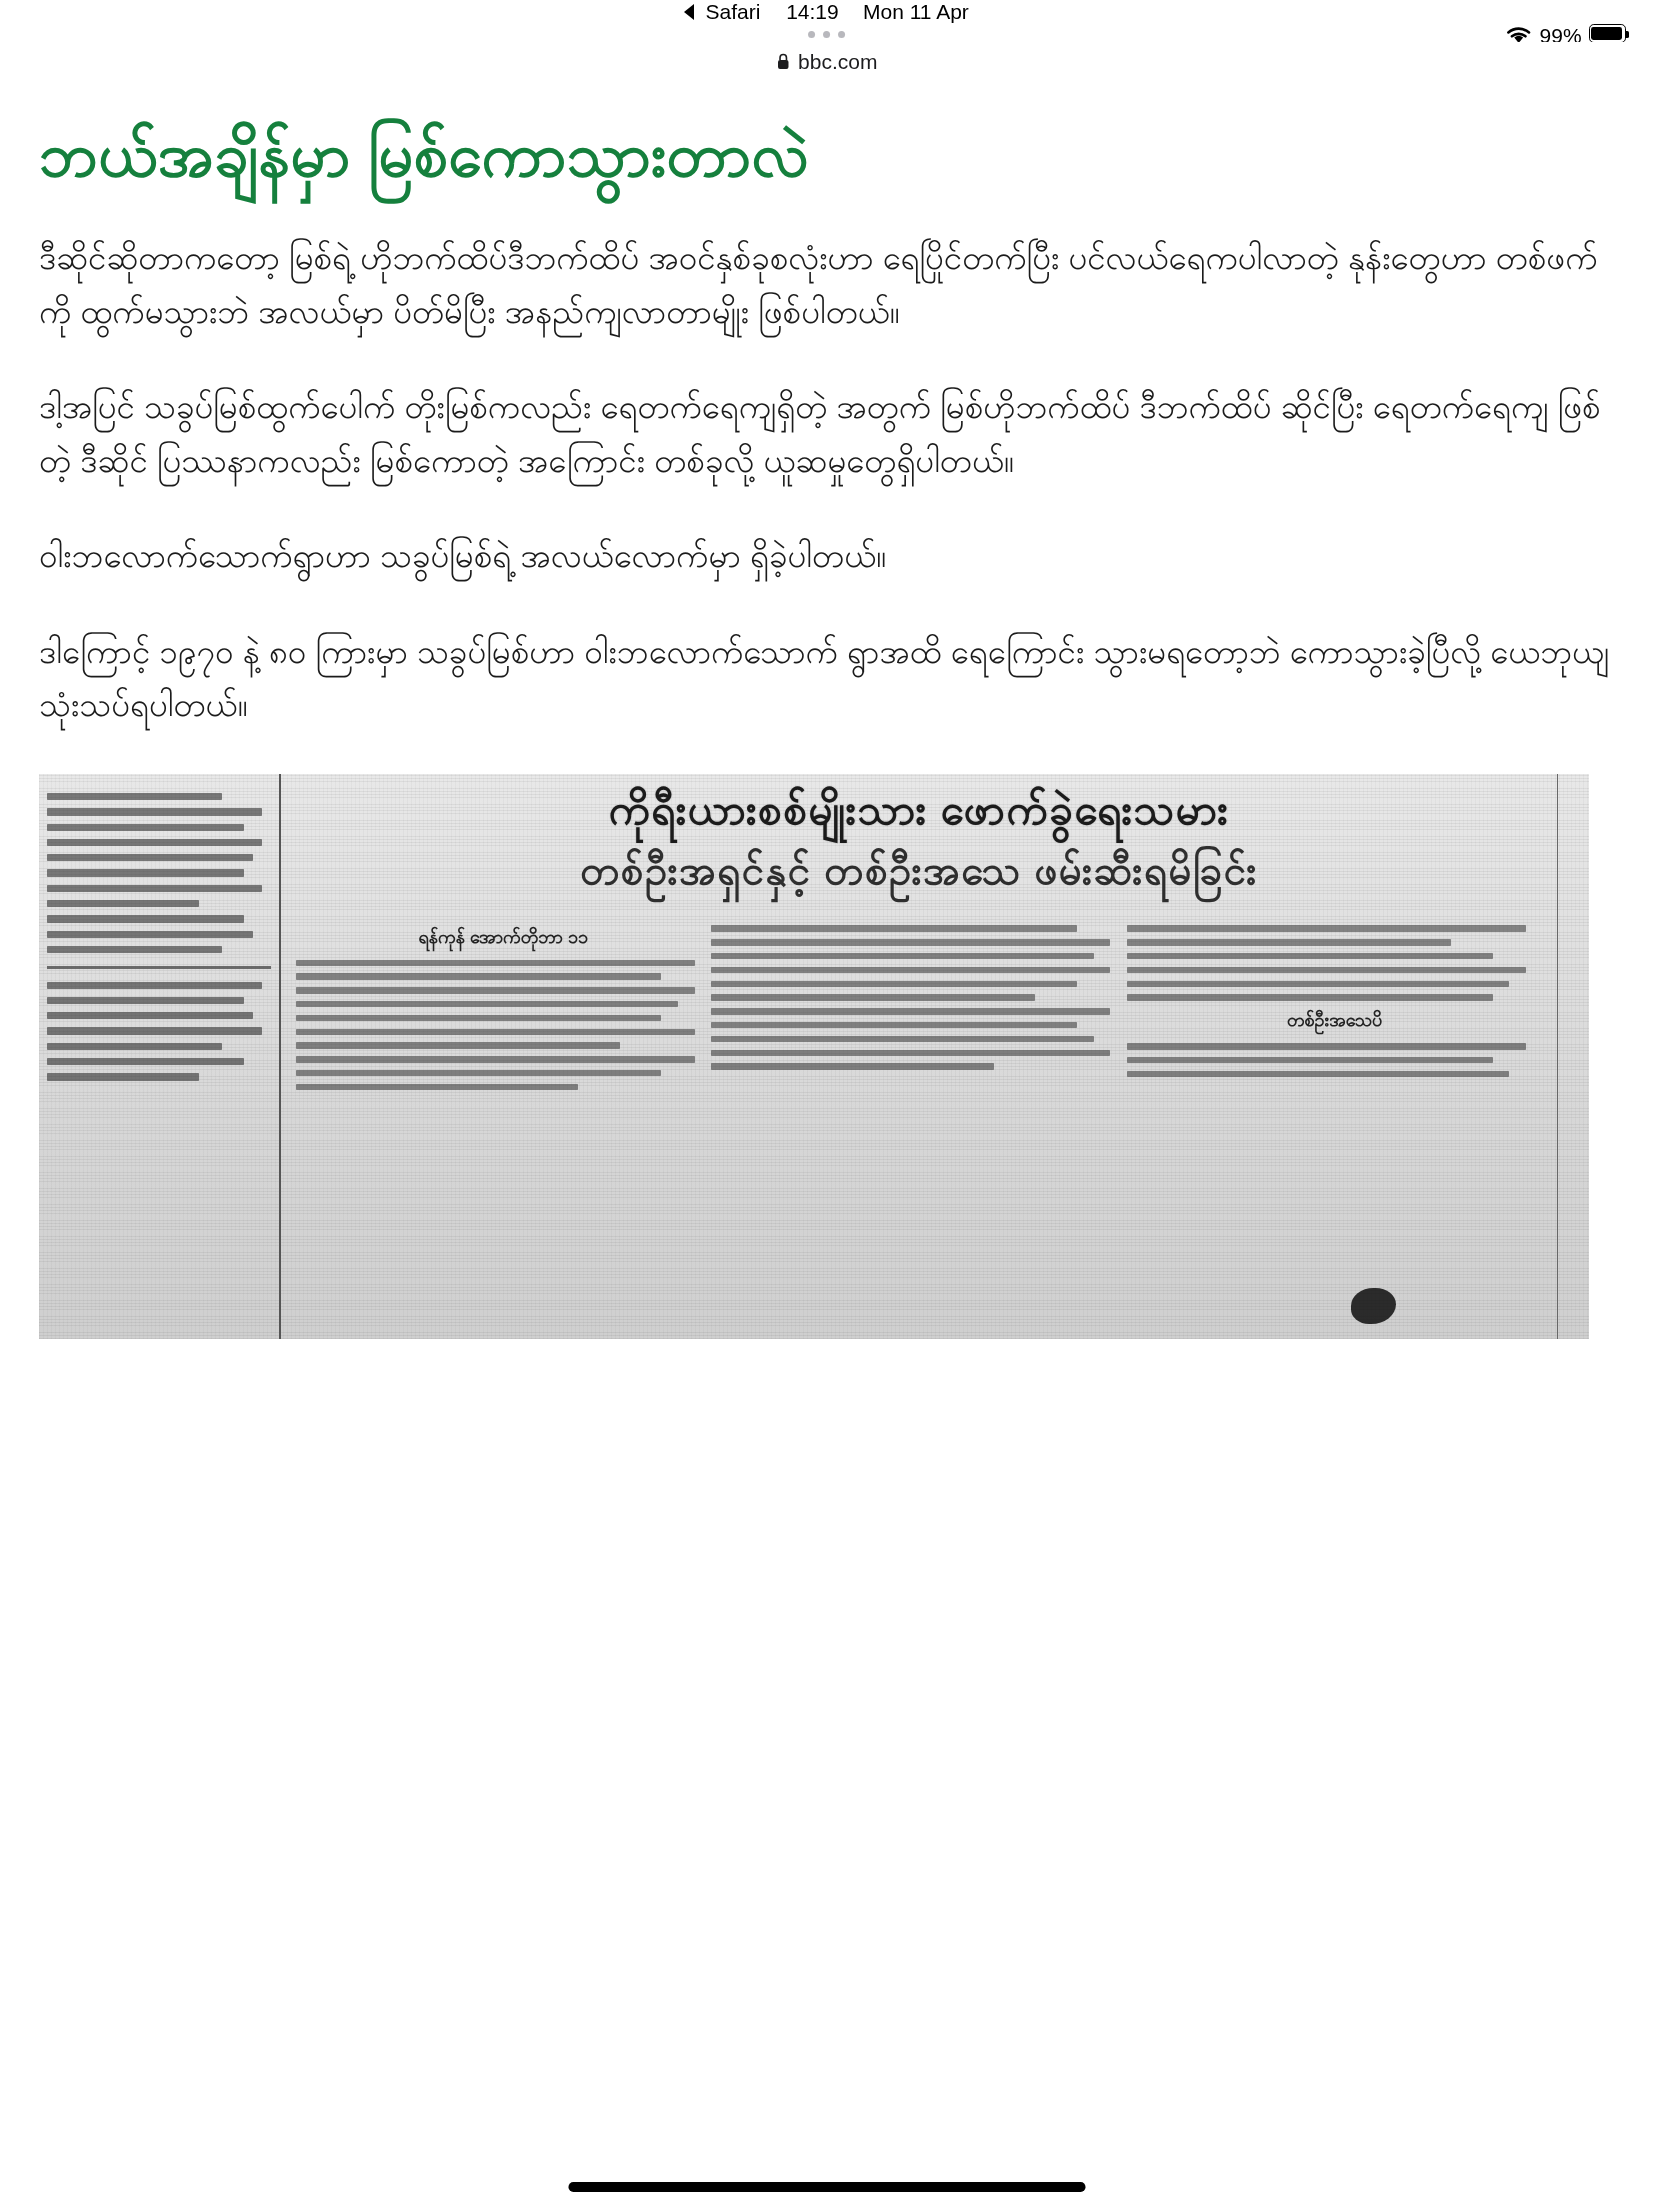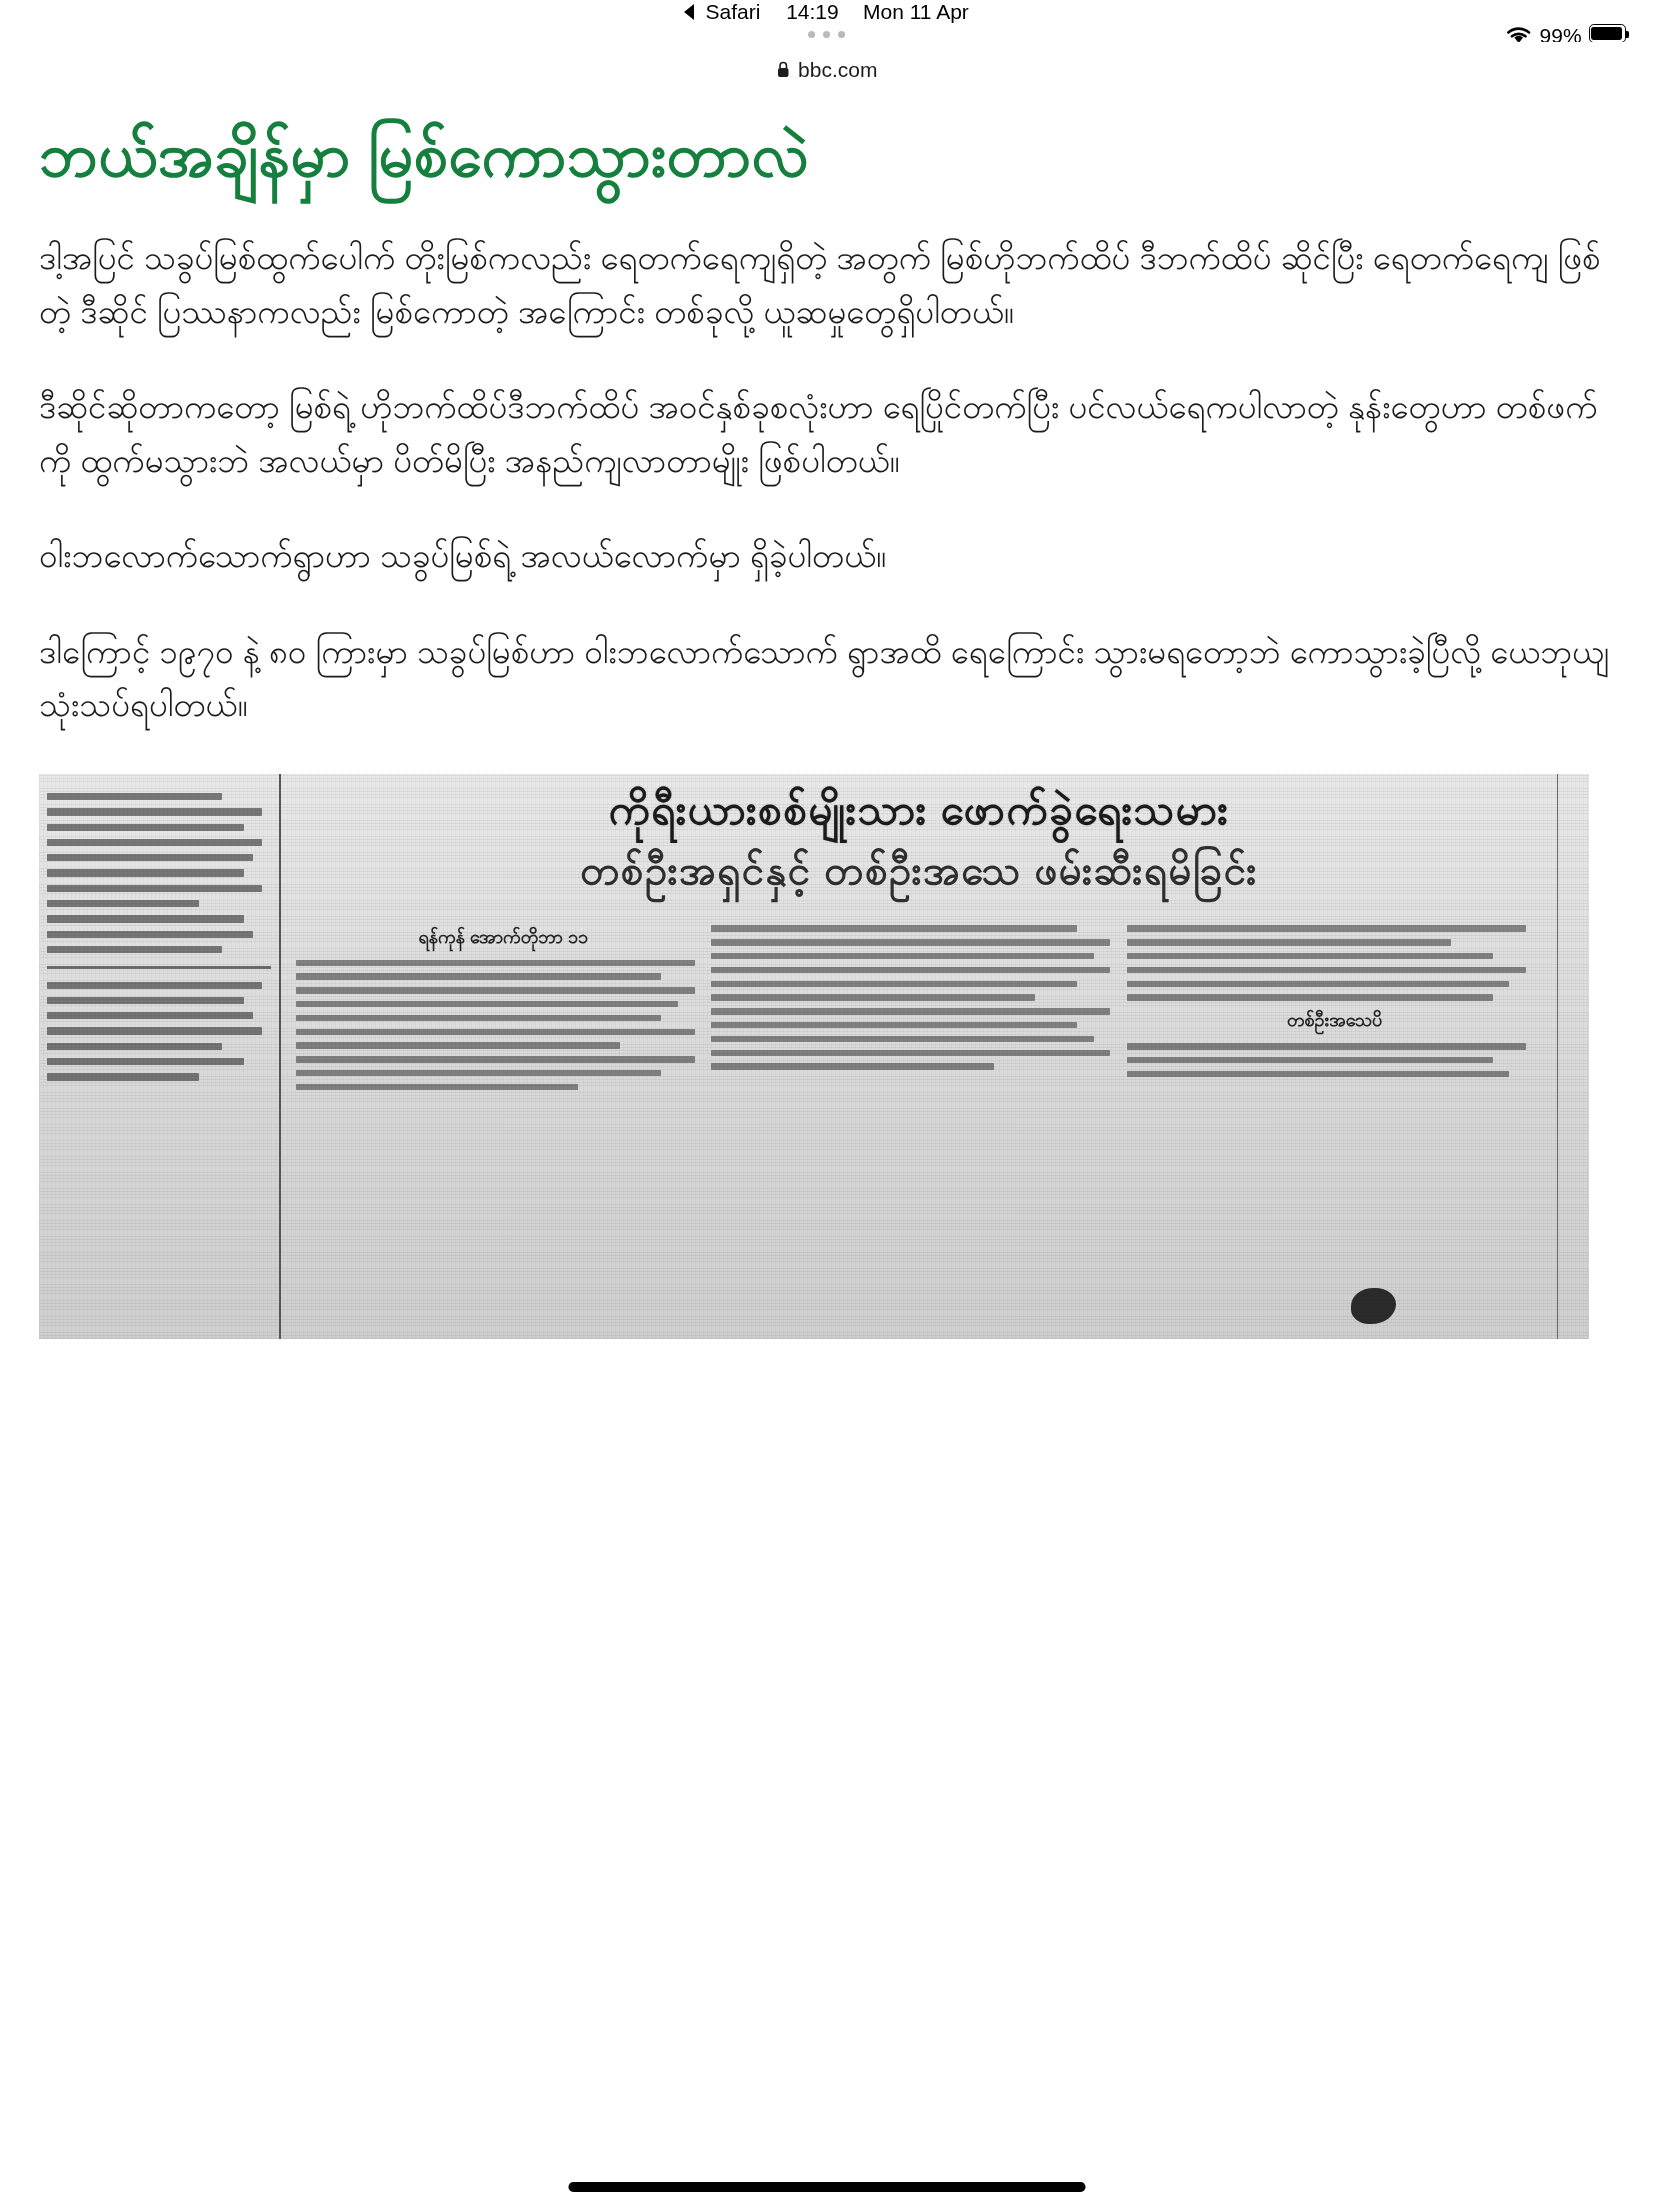--- a/index.html
+++ b/index.html
@@ -73,21 +73,21 @@
     width: 31px;
     background: #000;
     border-radius: 2.4px;
   }
 
   
   .urlbar-row {
     position: relative;
     height: 40px;
     display: flex;
-    align-items: flex-end;
+    align-items: center;
     justify-content: center;
     background: #ffffff;
   }
   .tab-dots {
     position: absolute;
     top: -11.3px;
     left: 50%;
     transform: translateX(-50%);
     display: flex;
     gap: 8px;
@@ -272,22 +272,22 @@
     </span>
     <span class="url-text">bbc.com</span>
   </div>
 </div>
 
 <div class="page">
 
   <h1 class="headline">ဘယ်အချိန်မှာ မြစ်ကောသွားတာလဲ</h1>
 
   <div class="body-text">
+    <p>ဒီဆိုင်ဆိုတာကတော့ မြစ်ရဲ့ ဟိုဘက်ထိပ်ဒီဘက်ထိပ် အဝင်နှစ်ခုစလုံးဟာ ရေပြိုင်တက်ပြီး ပင်လယ်ရေကပါလာတဲ့ နုန်းတွေဟာ တစ်ဖက်ကို ထွက်မသွားဘဲ အလယ်မှာ ပိတ်မိပြီး အနည်ကျလာတာမျိုး ဖြစ်ပါတယ်။</p>
     <p>ဒါ့အပြင် သခွပ်မြစ်ထွက်ပေါက် တိုးမြစ်ကလည်း ရေတက်ရေကျရှိတဲ့ အတွက် မြစ်ဟိုဘက်ထိပ် ဒီဘက်ထိပ် ဆိုင်ပြီး ရေတက်ရေကျ ဖြစ်တဲ့ ဒီဆိုင် ပြဿနာကလည်း မြစ်ကောတဲ့ အကြောင်း တစ်ခုလို့ ယူဆမှုတွေရှိပါတယ်။</p>
-    <p>ဒီဆိုင်ဆိုတာကတော့ မြစ်ရဲ့ ဟိုဘက်ထိပ်ဒီဘက်ထိပ် အဝင်နှစ်ခုစလုံးဟာ ရေပြိုင်တက်ပြီး ပင်လယ်ရေကပါလာတဲ့ နုန်းတွေဟာ တစ်ဖက်ကို ထွက်မသွားဘဲ အလယ်မှာ ပိတ်မိပြီး အနည်ကျလာတာမျိုး ဖြစ်ပါတယ်။</p>
     <p>ဝါးဘလောက်သောက်ရွာဟာ သခွပ်မြစ်ရဲ့ အလယ်လောက်မှာ ရှိခဲ့ပါတယ်။</p>
     <p>ဒါကြောင့် ၁၉၇၀ နဲ့ ၈၀ ကြားမှာ သခွပ်မြစ်ဟာ ဝါးဘလောက်သောက် ရွာအထိ ရေကြောင်း သွားမရတော့ဘဲ ကောသွားခဲ့ပြီလို့ ယေဘုယျ သုံးသပ်ရပါတယ်။</p>
   </div>
 
   <div class="clipping">
     <div class="clip-noise"></div>
     <div class="clip-grid">
 
       <div class="clip-col-left">
         <div class="fakeline s3"></div>

